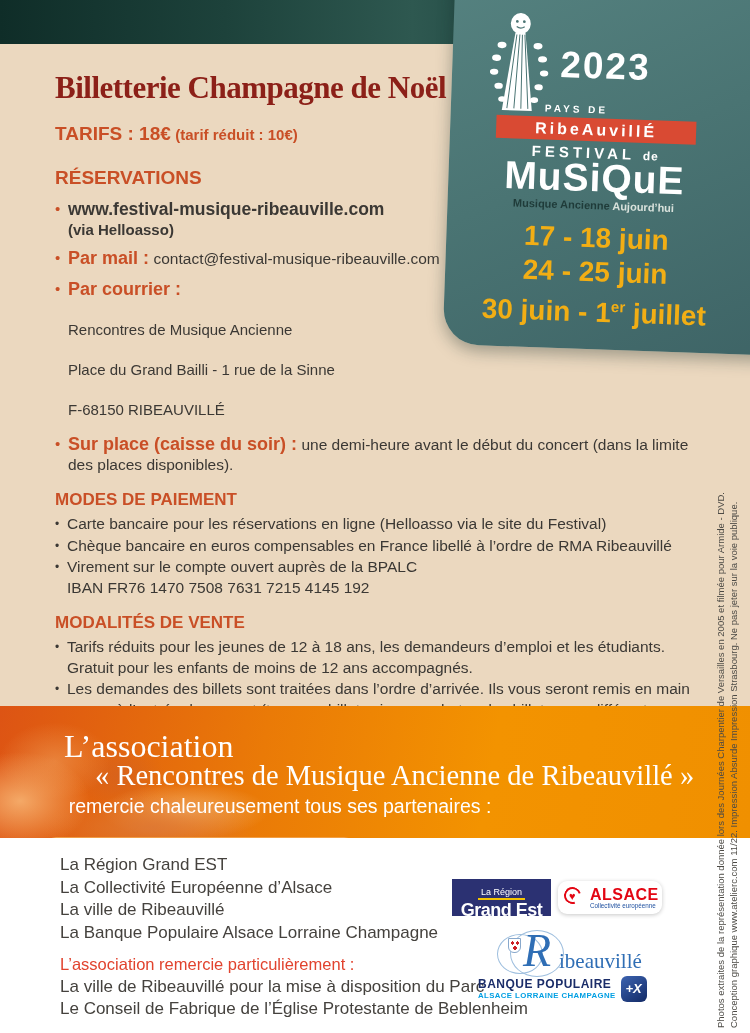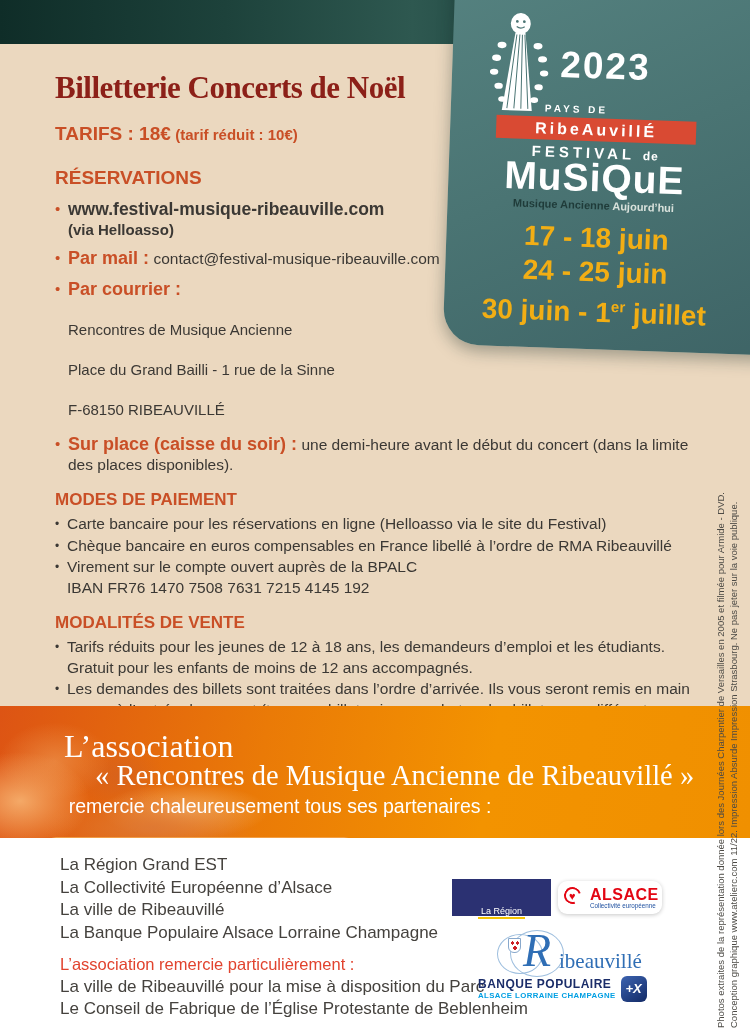--- a/index.html
+++ b/index.html
@@ -78,21 +78,21 @@
     background:radial-gradient(ellipse 240px 22px at 200px 0px, rgba(243,162,74,.9) 60%, rgba(243,162,74,0) 62%);
   }
   .band-l1 { position:absolute; left:64px; top:22px; color:#fff; font-family:"Liberation Serif","DejaVu Serif",serif; font-size:32px;text-align:right; }
   .band-l2 { position:absolute; left:95px; top:54px; color:#fff; font-family:"Liberation Serif","DejaVu Serif",serif; font-size:28.5px; }
   .band-l3 { position:absolute; left:0; top:89px; width:560px; text-align:center; color:#fff; font-size:19.5px; }
   
   .whitesec { position:absolute; left:0; top:838px; width:100%; height:195px; background:#fff; }
   .partners { position:absolute; left:60px; top:16px; font-size:17px; line-height:22.5px; color:#45423e; }
   .partners-special-head { color:#e1432e; font-size:16.5px; margin-top:9px; }
   
-  .lg-ge { position:absolute; left:452px; top:41px; width:99px; height:37px; background:#2b3172; color:#fff; text-align:center; padding-top:21px; }
+  .lg-ge { position:absolute; left:452px; top:41px; width:99px; height:37px; background:#2b3172; color:#fff; text-align:center; padding-top:2px; }
   .ge-top { font-size:9px; display:inline-block; border-bottom:2px solid #f5c400; padding:0 3px 1px; }
   .ge-main { font-size:18px; font-weight:bold; letter-spacing:-0.5px; margin-top:0px; }
   .lg-alsace { position:absolute; left:558px; top:43px; width:104px; height:33px; background:#fff; border-radius:9px; box-shadow:0 1px 4px rgba(0,0,0,.22); display:flex; align-items:center; gap:5px; padding:2px 6px; }
   .al-emblem { position:relative; width:21px; height:21px; flex:0 0 auto; }
   .al-circle { position:absolute; left:0; top:0; width:17px; height:17px; border:2.5px solid #e30613; border-right-color:transparent; border-radius:50%; transform:rotate(28deg); }
   .al-heart { position:absolute; left:5px; top:3px; color:#e30613; font-size:11px; }
   .al-name { color:#e30613; font-weight:bold; font-size:16px; letter-spacing:0.5px; line-height:15px; }
   .al-sub { color:#1d4f9f; font-size:6.3px; }
   .lg-rib { position:absolute; left:497px; top:92px; width:128px; height:50px; }
   .rib-c1 { position:absolute; left:0; top:4px; width:46px; height:40px; border:1.5px solid #9dbede; border-radius:50%; }
@@ -152,21 +152,21 @@
       <span class="t1">Musique Ancienne</span><span class="t2"> Aujourd’hui</span>
     </div>
     <div class="fc-dates">
       <div>17 - 18 juin</div>
       <div>24 - 25 juin</div>
       <div><span>30 juin - 1</span><sup>er</sup><span> juillet</span></div>
     </div>
   </div>
 
   <div class="leftcol">
-    <div class="title">Billetterie Concerts de Noël</div>
+    <div class="title">Billetterie Champagne de Noël</div>
 
     <div class="tarifs">
       <span class="big">TARIFS : 18€</span>
       <span class="small">(tarif réduit : 10€)</span>
     </div>
 
     <div class="sec-head">RÉSERVATIONS</div>
 
     <div class="res-item">
       <span class="bullet">•</span>

